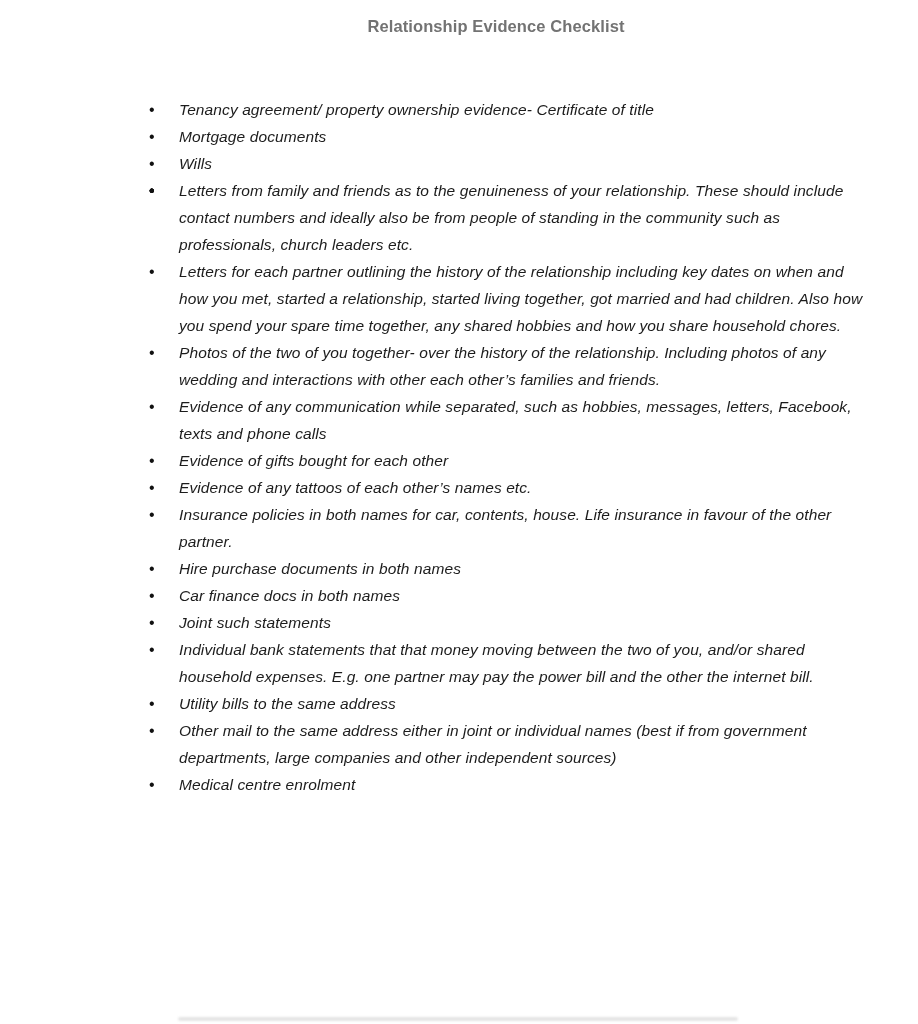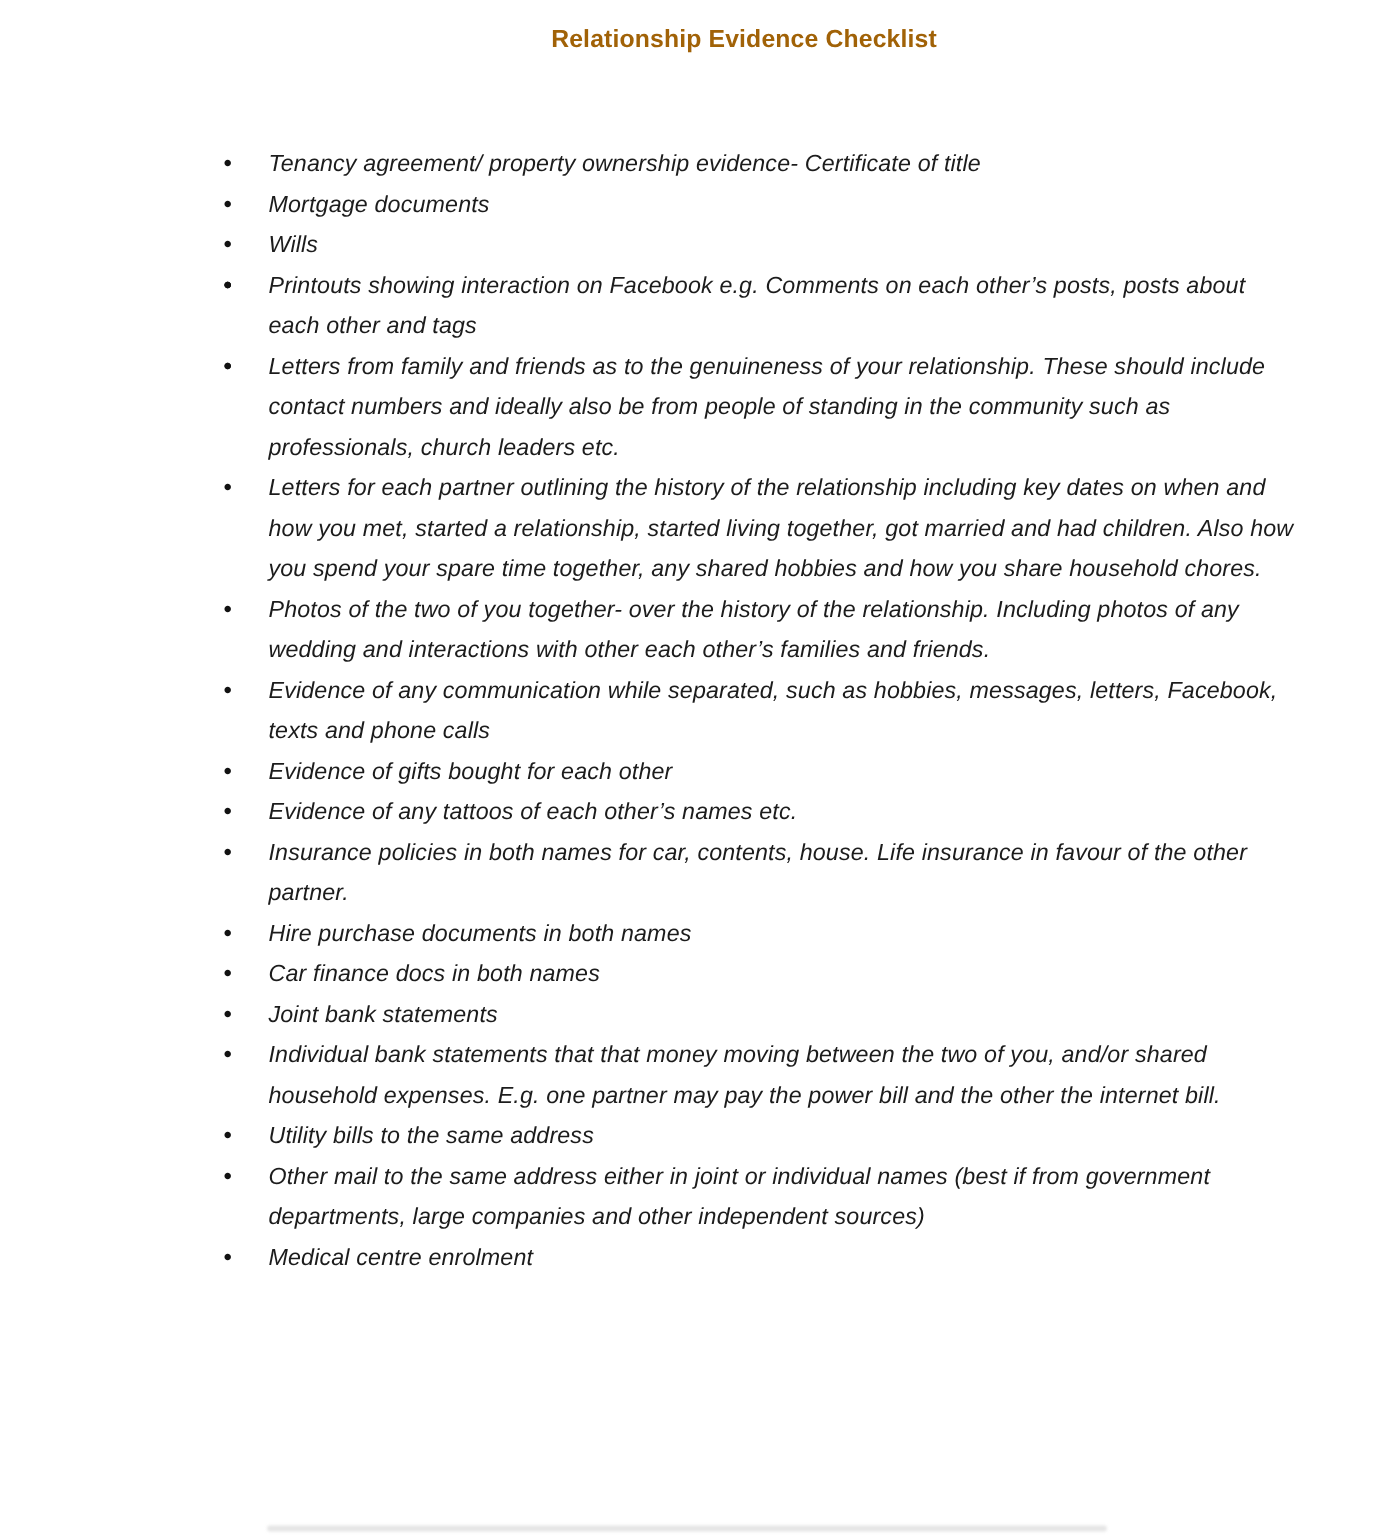--- a/index.html
+++ b/index.html
@@ -23,21 +23,21 @@
   .title {
     position: absolute;
     top: 17px;
     left: 130px;
     width: 732px;
     margin: 0;
     text-align: center;
     font-size: 16.5px;
     font-weight: 700;
     letter-spacing: 0.1px;
-    color: #a16207;
+    color: #737373;
   }
   .checklist {
     position: absolute;
     top: 96px;
     left: 130px;
     width: 738px;
     margin: 0;
     padding: 0;
     list-style: none;
   }
@@ -76,32 +76,32 @@
 
 <div class="page">
   <h1 class="title">Relationship Evidence Checklist</h1>
 
   <ul class="checklist">
       <li class="item"><span class="bullet">•</span><span class="item-text">Tenancy agreement/ property ownership evidence- Certificate of title</span></li>
       <li class="item"><span class="bullet">•</span><span class="item-text">Mortgage documents</span></li>
       <li class="item"><span class="bullet">•</span><span class="item-text">Wills</span></li>
       <li class="item"><span class="bullet">•</span></li>
       <li class="item"><span class="bullet">•</span></li>
-      <li class="item"><span class="bullet">•</span><span class="item-text">Printouts showing interaction on Facebook e.g. Comments on each other’s posts, posts about each other and tags</span></li>
+      <li class="item"><span class="bullet">•</span></li>
       <li class="item"><span class="bullet">•</span></li>
       <li class="item"><span class="bullet">•</span><span class="item-text">Letters from family and friends as to the genuineness of your relationship. These should include contact numbers and ideally also be from people of standing in the community such as professionals, church leaders etc.</span></li>
       <li class="item"><span class="bullet">•</span><span class="item-text">Letters for each partner outlining the history of the relationship including key dates on when and how you met, started a relationship, started living together, got married and had children. Also how you spend your spare time together, any shared hobbies and how you share household chores.</span></li>
       <li class="item"><span class="bullet">•</span><span class="item-text">Photos of the two of you together- over the history of the relationship. Including photos of any wedding and interactions with other each other’s families and friends.</span></li>
       <li class="item"><span class="bullet">•</span><span class="item-text">Evidence of any communication while separated, such as hobbies, messages, letters, Facebook, texts and phone calls</span></li>
       <li class="item"><span class="bullet">•</span><span class="item-text">Evidence of gifts bought for each other</span></li>
       <li class="item"><span class="bullet">•</span><span class="item-text">Evidence of any tattoos of each other’s names etc.</span></li>
       <li class="item"><span class="bullet">•</span><span class="item-text">Insurance policies in both names for car, contents, house. Life insurance in favour of the other partner.</span></li>
       <li class="item"><span class="bullet">•</span><span class="item-text">Hire purchase documents in both names</span></li>
       <li class="item"><span class="bullet">•</span><span class="item-text">Car finance docs in both names</span></li>
-      <li class="item"><span class="bullet">•</span><span class="item-text">Joint bank statements</span></li>
+      <li class="item"><span class="bullet">•</span><span class="item-text">Joint such statements</span></li>
       <li class="item"><span class="bullet">•</span><span class="item-text">Individual bank statements that that money moving between the two of you, and/or shared household expenses. E.g. one partner may pay the power bill and the other the internet bill.</span></li>
       <li class="item"><span class="bullet">•</span><span class="item-text">Utility bills to the same address</span></li>
       <li class="item"><span class="bullet">•</span><span class="item-text">Other mail to the same address either in joint or individual names (best if from government departments, large companies and other independent sources)</span></li>
       <li class="item"><span class="bullet">•</span><span class="item-text">Medical centre enrolment</span></li>
     </ul>
 
   <div class="cutoff-remnant"></div>
 </div>
 
 </body></html>

